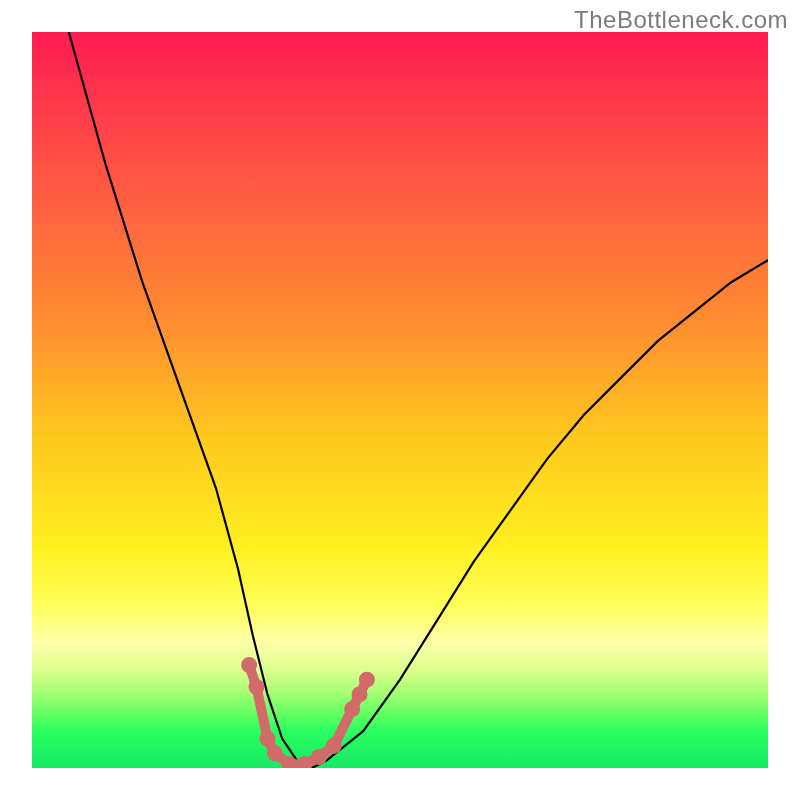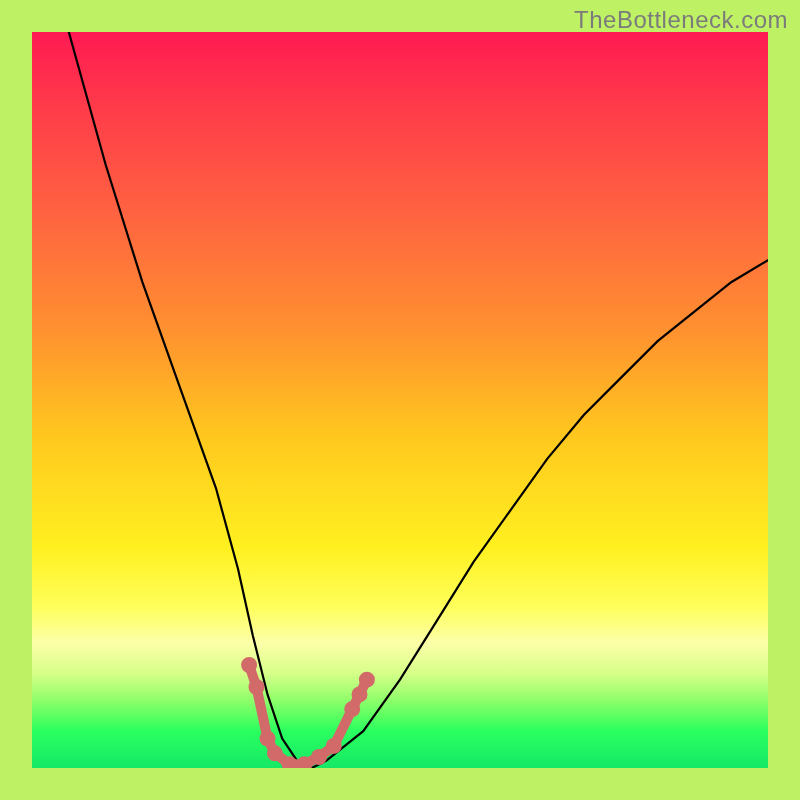--- a/index.html
+++ b/index.html
@@ -10,21 +10,21 @@
     background: #000;
     overflow: hidden;
     font-family: Arial, Helvetica, sans-serif;
   }
   .frame {
     position: absolute;
     top: 0;
     left: 0;
     width: 800px;
     height: 800px;
-    background: #bef264;
+    background: #ffffff;
   }
   .plot-area {
     position: absolute;
     top: 32px;
     left: 32px;
     width: 736px;
     height: 736px;
     background: linear-gradient(to bottom,
       #ff1a52 0%,
       #ff3a4a 10%,

